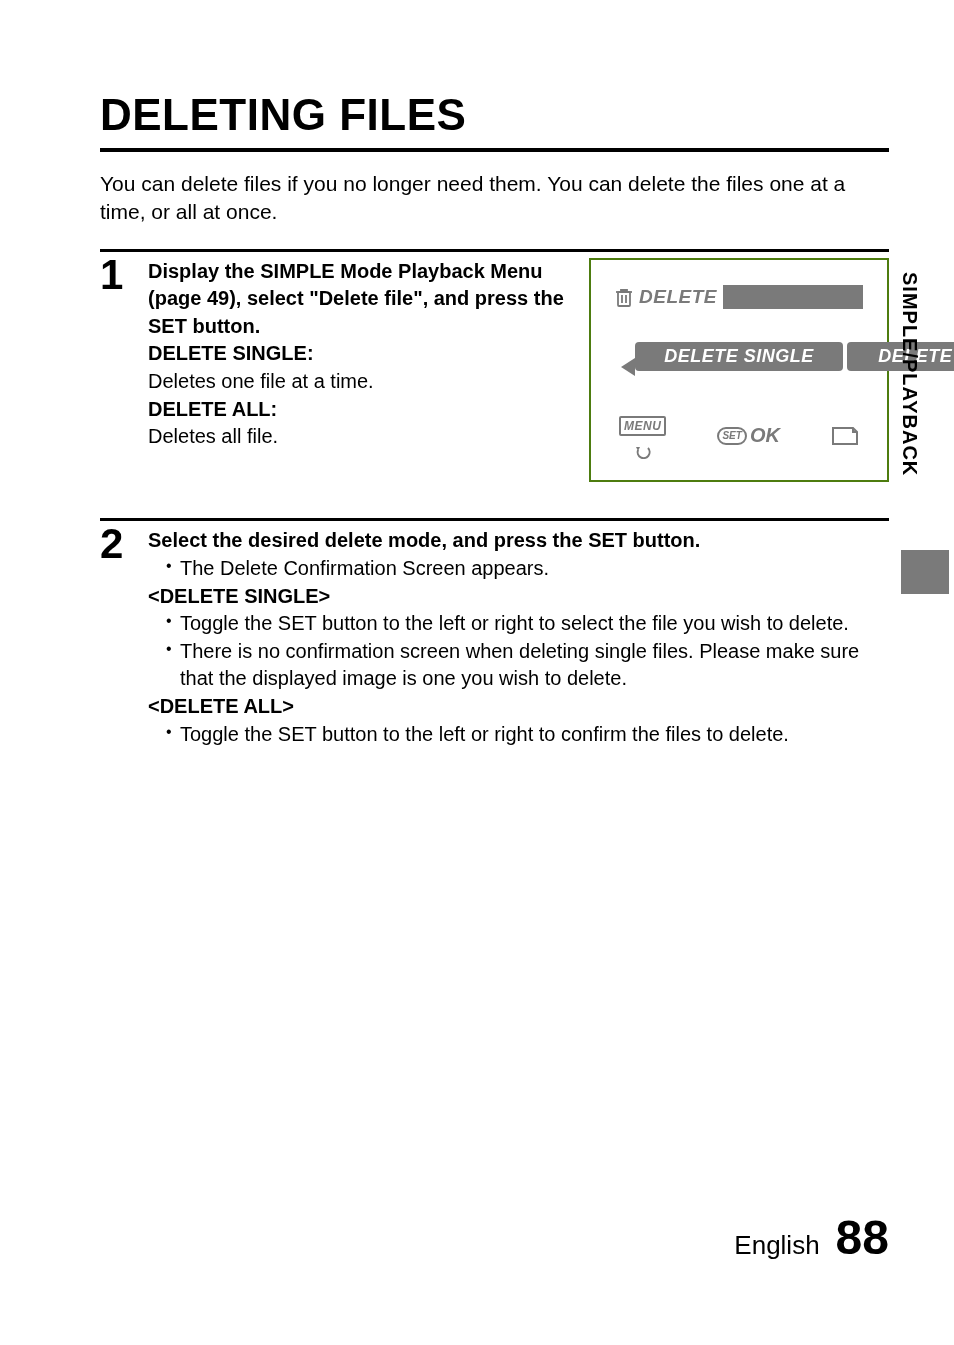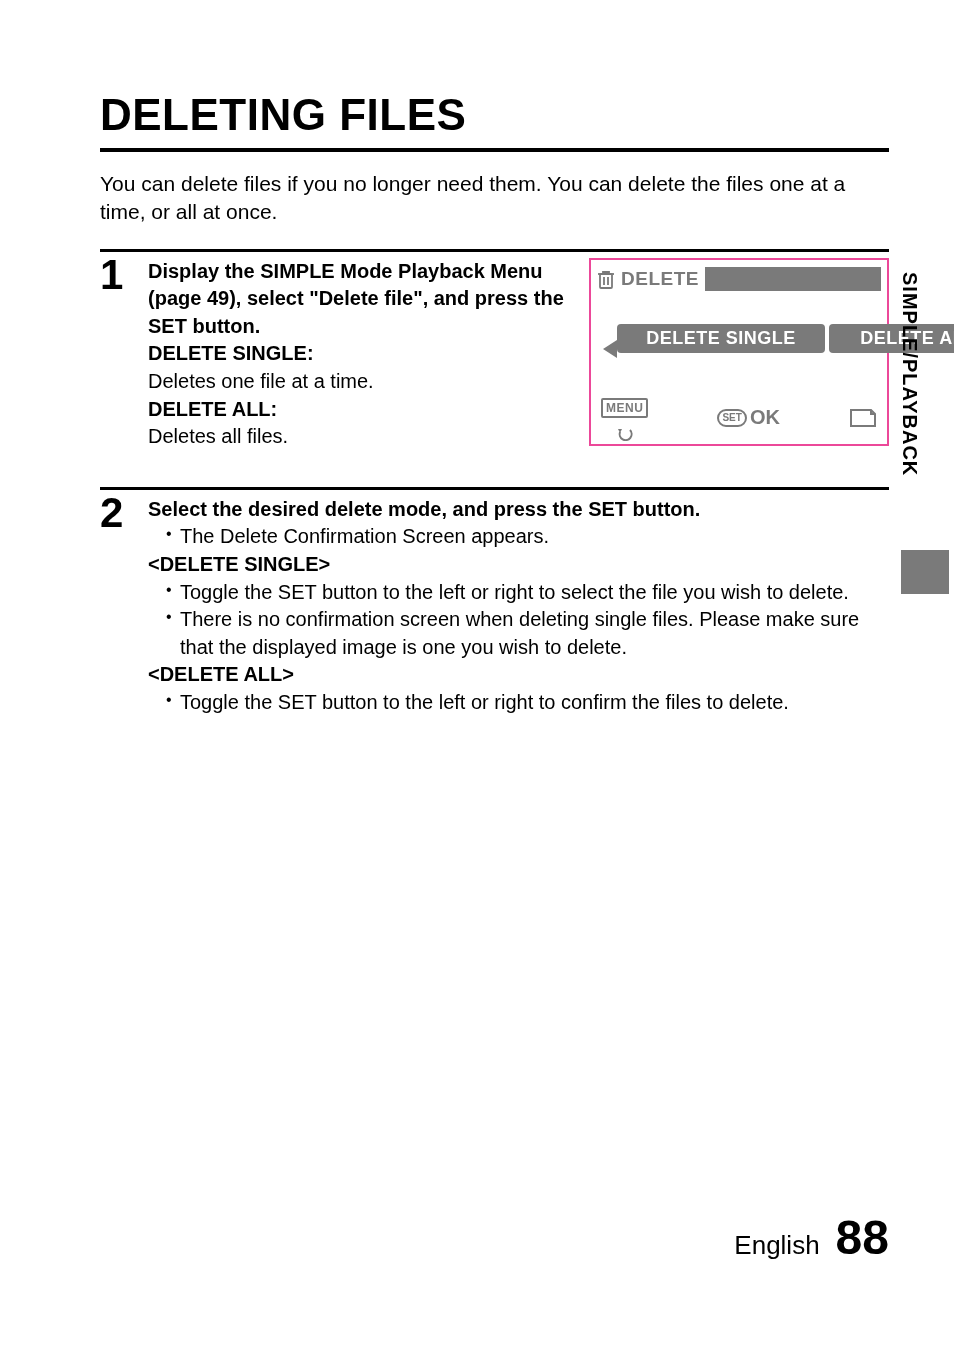--- a/index.html
+++ b/index.html
@@ -60,26 +60,27 @@
     gap: 16px;
   }
   .step1-text {
     flex: 1;
   }
   .screen-wrap {
     width: 300px;
     flex-shrink: 0;
   }
   .screen {
-    border: 2px solid #ec4899;
+    border: 2px solid #4d7c0f;
     box-sizing: border-box;
     font-family: Arial, Helvetica, sans-serif;
     color: #fff;
     position: relative;
-    padding: 6px;
+    padding: 24px;
+    font-style: italic;
   }
   .screen-header {
     display: flex;
     align-items: center;
     gap: 6px;
     color: #7a7a7a;
     font-weight: 900;
     font-size: 19px;
     letter-spacing: 0.5px;
   }
@@ -236,21 +237,21 @@
 
   <div class="section-rule"></div>
   <div class="step">
     <div class="step-num">1</div>
     <div class="step-body step1-wrap">
       <div class="step1-text">
         <span class="b">Display the SIMPLE Mode Playback Menu (page 49), select "Delete file", and press the SET button.</span><br>
         <span class="b">DELETE SINGLE:</span><br>
         <span>Deletes one file at a time.</span><br>
         <span class="b">DELETE ALL:</span><br>
-        <span>Deletes all files.</span>
+        <span>Deletes all file.</span>
       </div>
 
       <div class="screen-wrap">
         <div class="screen">
           <div class="screen-header">
             <span class="trash-icon">
               <svg viewBox="0 0 18 20">
                   <g fill="none" stroke="#7a7a7a" stroke-width="1.8">
                     <rect x="3" y="5" width="12" height="14" rx="1"></rect>
                     <path d="M1 5 H17"></path>

